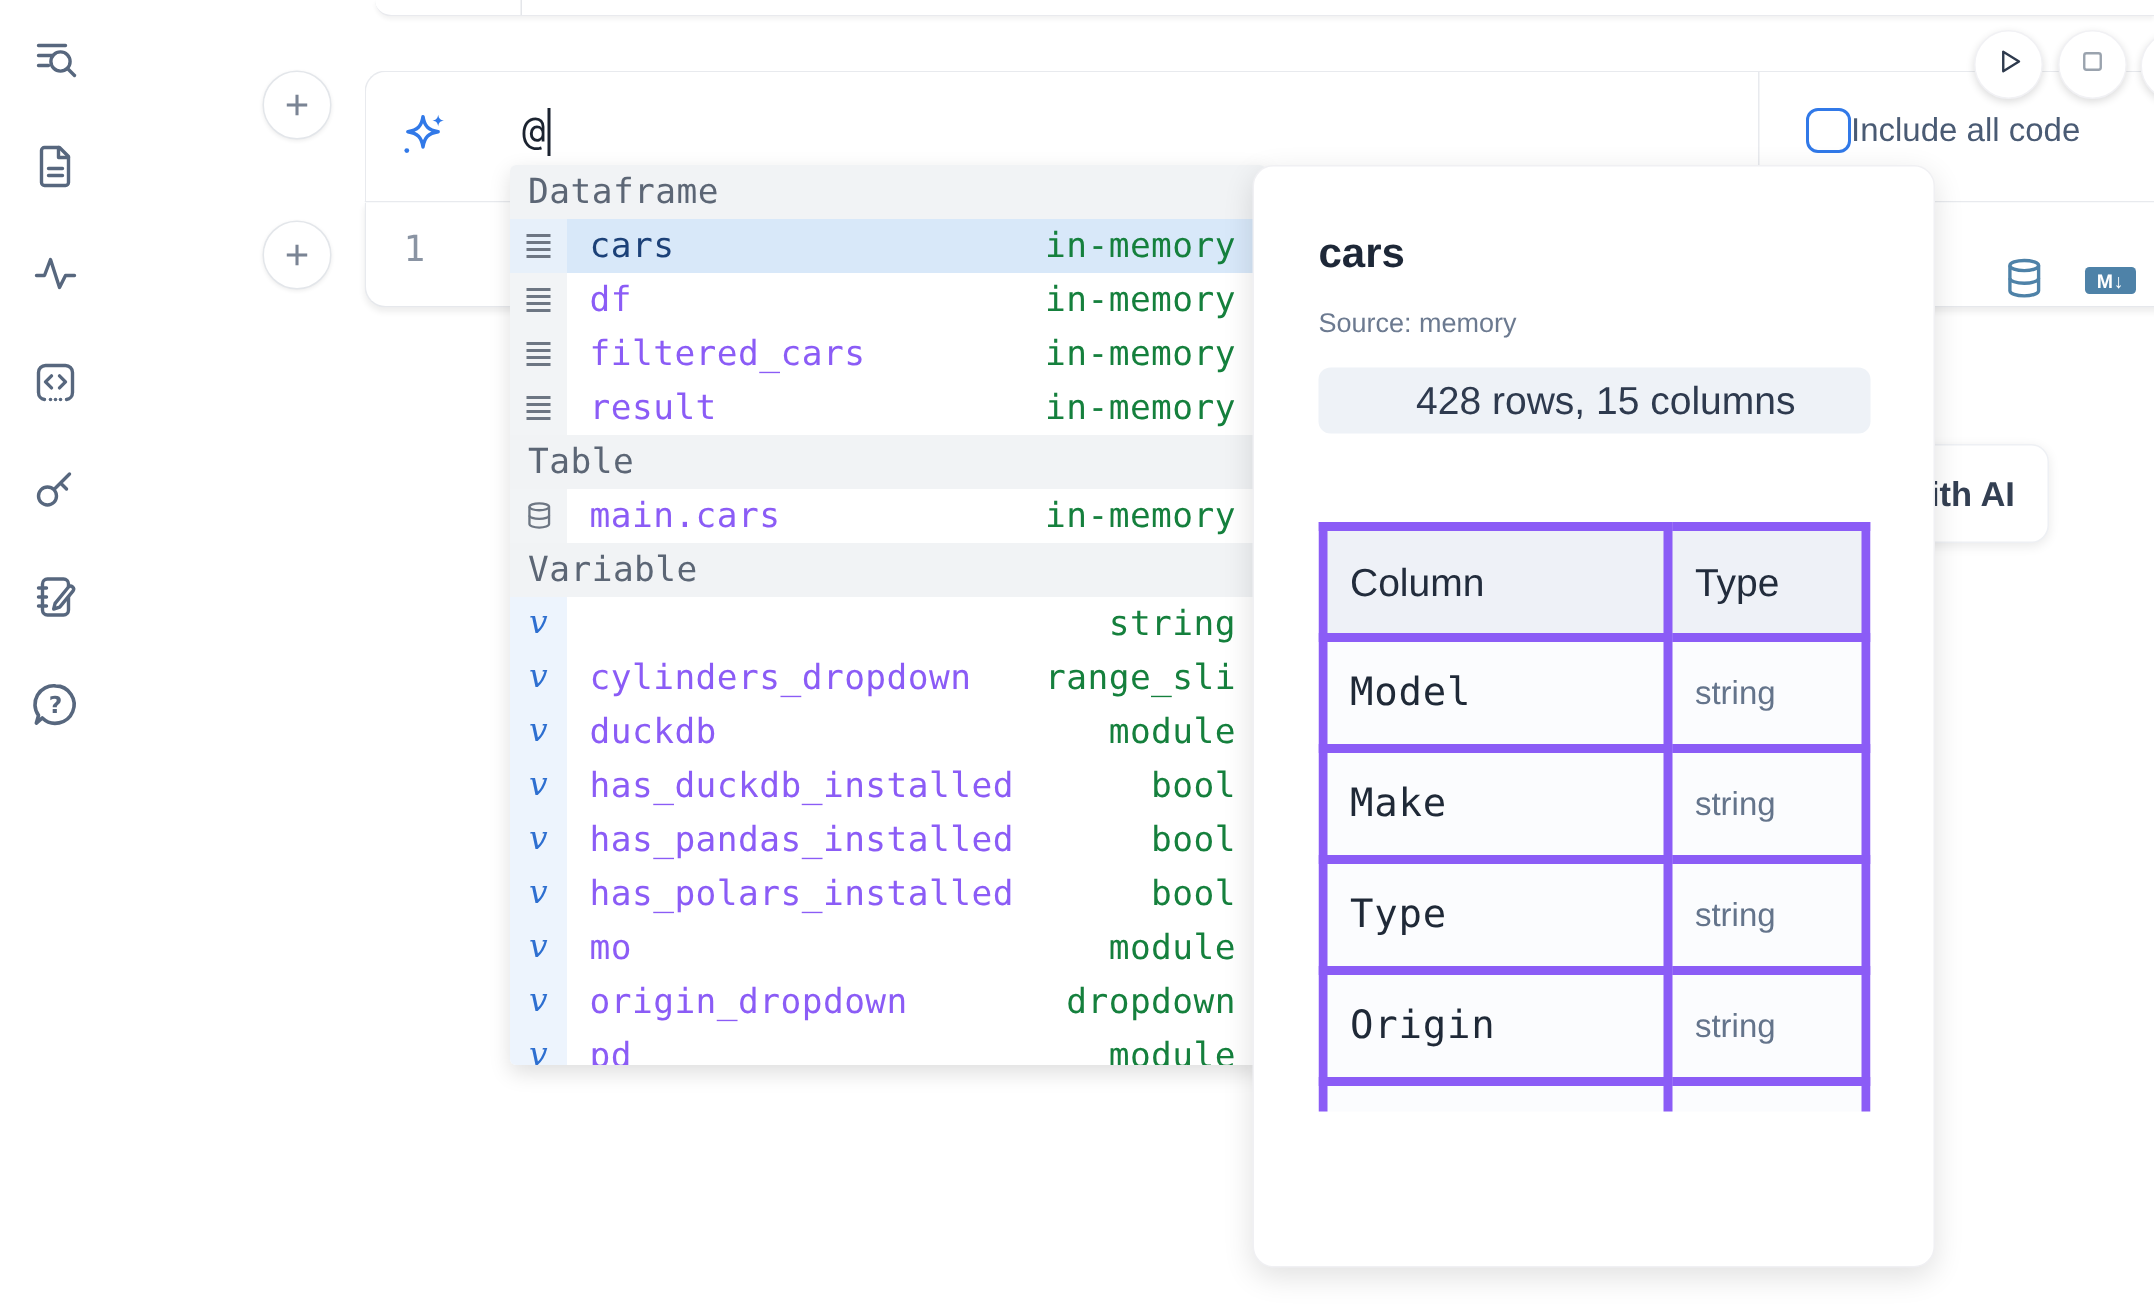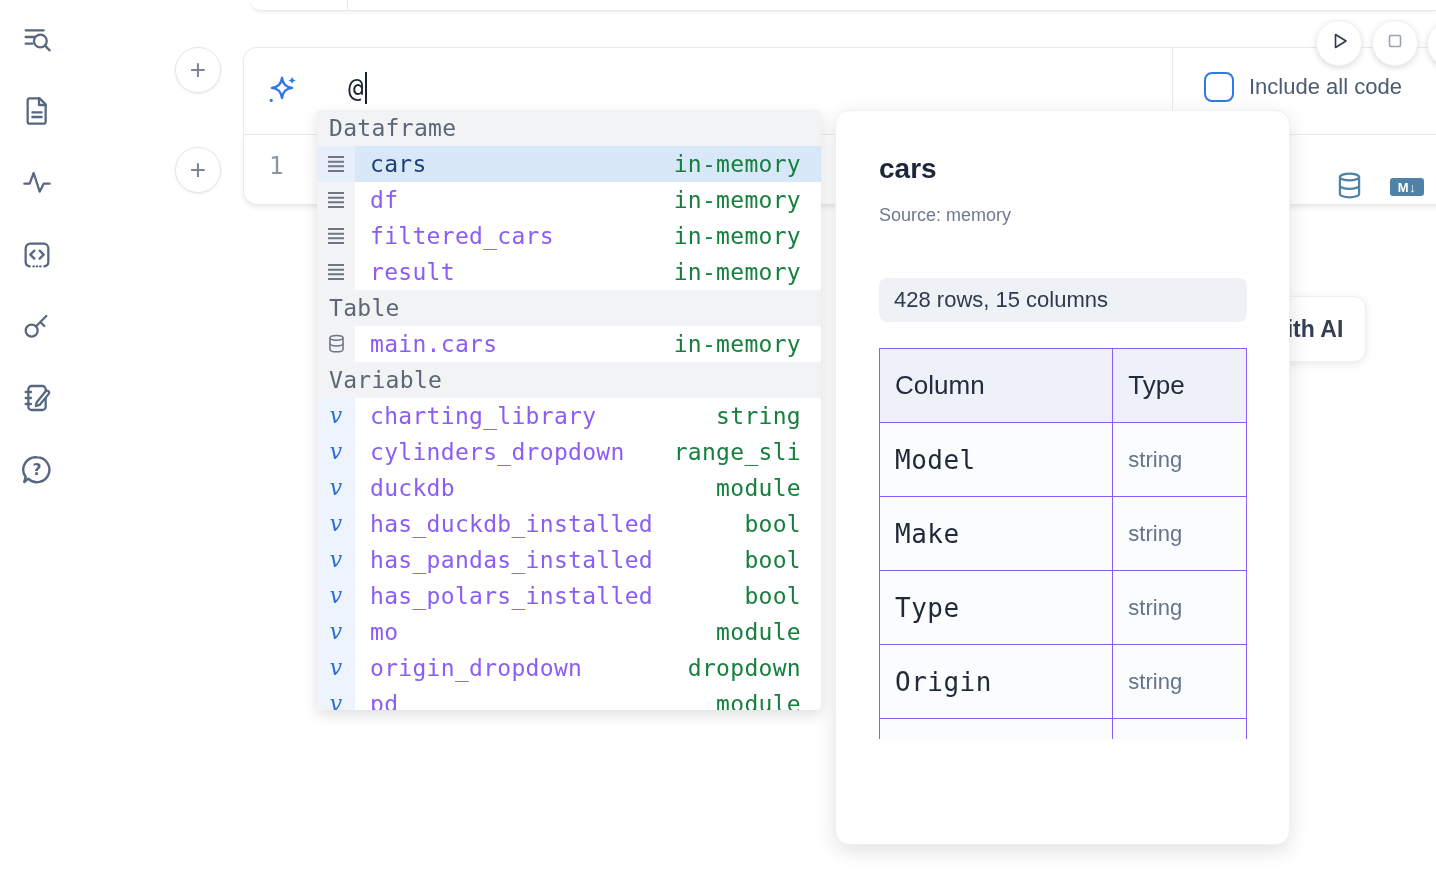--- a/index.html
+++ b/index.html
@@ -25,21 +25,21 @@
             line-height:1;box-sizing:border-box;}
   .plus-1{top:47px;} .plus-2{top:147px;}
 
   
   .ai-panel{position:absolute;left:243px;top:47px;width:1200px;height:88px;background:#fff;
             border:1px solid #e8eaee;border-right:none;border-top-left-radius:14px;box-sizing:border-box;z-index:1;}
   .sparkle{position:absolute;left:22px;top:26px;width:32px;height:32px;}
   .ai-text{position:absolute;left:104px;top:24px;font-size:26px;color:#1b2330;display:flex;align-items:center;}
   .caret{display:inline-block;width:2px;height:32px;background:#1b2330;margin-left:1px;}
   .ai-divider{position:absolute;left:928px;top:0;width:1px;height:86px;background:#e8eaee;}
-  .include-wrap{position:absolute;left:960px;top:24px;display:flex;align-items:center;gap:15px;}
+  .include-wrap{position:absolute;left:960px;top:24px;display:flex;align-items:center;}
   .checkbox{width:30px;height:30px;border:2.5px solid #3179e8;border-radius:8px;background:#fff;box-sizing:border-box;}
   .include-label{font-size:22px;color:#4a5b74;}
 
   
   .circle-btn{position:absolute;width:46px;height:46px;border-radius:50%;background:#fff;
               border:1px solid #f1f1f4;box-shadow:0 2px 6px rgba(0,0,0,.14);
               display:flex;align-items:center;justify-content:center;box-sizing:border-box;z-index:6;}
   .run-btn{left:1316px;top:20px;} .stop-btn{left:1372px;top:20px;} .third-btn{left:1427px;top:21px;}
 
   
@@ -52,45 +52,45 @@
             color:#fff;font-size:13px;font-weight:bold;display:flex;align-items:center;justify-content:center;
             letter-spacing:.5px;}
 
   
   .gen-ai{position:absolute;left:1140px;top:296px;width:226px;height:66px;border-radius:12px;background:#fff;
           border:1px solid #eef0f4;box-shadow:0 2px 8px rgba(0,0,0,.09);z-index:2;
           font-size:23px;font-weight:600;color:#333f52;display:flex;align-items:center;justify-content:center;
           box-sizing:border-box;white-space:nowrap;overflow:hidden;}
 
   
-  .popup{position:absolute;left:317px;top:110px;width:504px;height:600px;background:#fff;border-radius:4px;
+  .popup{position:absolute;left:340px;top:110px;width:504px;height:600px;background:#fff;border-radius:4px;
          box-shadow:0 5px 14px rgba(0,0,0,.13);z-index:3;overflow:hidden;
          font-family:"DejaVu Sans Mono",monospace;font-size:23px;letter-spacing:.3px;}
   .pp-head{height:36px;line-height:36px;background:#f1f3f5;color:#5c6675;padding-left:12px;}
   .pp-row{height:36px;display:flex;}
   .pp-gut{width:38px;background:#f2f4f6;display:flex;align-items:center;justify-content:center;flex:none;}
   .pp-row.var .pp-gut{background:#edf4fd;}
   .pp-body{flex:1;display:flex;line-height:36px;min-width:0;}
   .pp-name{padding-left:15px;color:#8b5cf6;white-space:nowrap;}
   .pp-type{margin-left:auto;padding-right:20px;color:#15803d;white-space:nowrap;}
   .pp-row.sel .pp-body{background:#d8e8f9;}
   .pp-row.sel .pp-gut{background:#e7f0fa;}
   .pp-row.sel .pp-name{color:#1c4178;}
   .v-glyph{font-family:"DejaVu Serif",serif;font-style:italic;font-size:22px;color:#2e6fd0;line-height:1;}
 
   
   .preview{position:absolute;left:835px;top:110px;width:455px;height:735px;background:#fff;border-radius:14px;
            border:1px solid #f0f0f3;box-shadow:0 6px 20px rgba(0,0,0,.12);z-index:4;box-sizing:border-box;}
   .pv-title{position:absolute;left:43px;top:42px;font-size:28px;font-weight:bold;color:#1d2737;}
   .pv-source{position:absolute;left:43px;top:94px;font-size:18px;color:#6c7a90;}
-  .pv-pill{position:absolute;left:43px;top:167px;width:368px;height:44px;background:#eef2f7;border-radius:8px;
-           font-size:22px;color:#2e3a4e;line-height:44px;padding-left:15px;box-sizing:border-box;}
+  .pv-pill{position:absolute;left:43px;top:134px;width:368px;height:44px;background:#eef2f7;border-radius:8px;
+           font-size:26px;color:#2e3a4e;line-height:44px;padding-left:15px;box-sizing:border-box;text-align:center;}
   .pv-tablewrap{position:absolute;left:43px;top:237px;width:368px;height:465px;overflow:hidden;}
   table.pv{border-collapse:collapse;width:368px;}
-  table.pv th,table.pv td{border:1px solid #8b5cf6;text-align:left;padding:0 0 0 15px;box-sizing:border-box;}
+  table.pv th,table.pv td{border:6px solid #8b5cf6;text-align:left;padding:0 0 0 15px;box-sizing:border-box;}
   table.pv th{height:74px;background:#eef1f7;font-weight:normal;font-size:26px;color:#222c3c;}
   table.pv td{height:74px;background:#fbfcfe;}
   td.colname{width:234px;font-family:"DejaVu Sans Mono",monospace;font-size:26px;color:#1f2937;letter-spacing:.5px;}
   td.coltype{width:134px;font-size:22px;color:#64748b;}
   tr.partial td{height:20px;border-bottom:none;}
 </style>
 </head>
 <body>
 
 <div class="screen">
@@ -262,21 +262,20 @@
         </span>
     </div>
 
     <div class="pp-head">Variable</div>
 
     <div class="pp-row var">
       <span class="pp-gut">
           <span class="v-glyph">v</span>
         </span>
       <span class="pp-body">
-          <span class="pp-name">charting_library</span>
           <span class="pp-type">string</span>
         </span>
     </div>
     <div class="pp-row var">
       <span class="pp-gut">
           <span class="v-glyph">v</span>
         </span>
       <span class="pp-body">
           <span class="pp-name">cylinders_dropdown</span>
           <span class="pp-type">range_sli</span>

